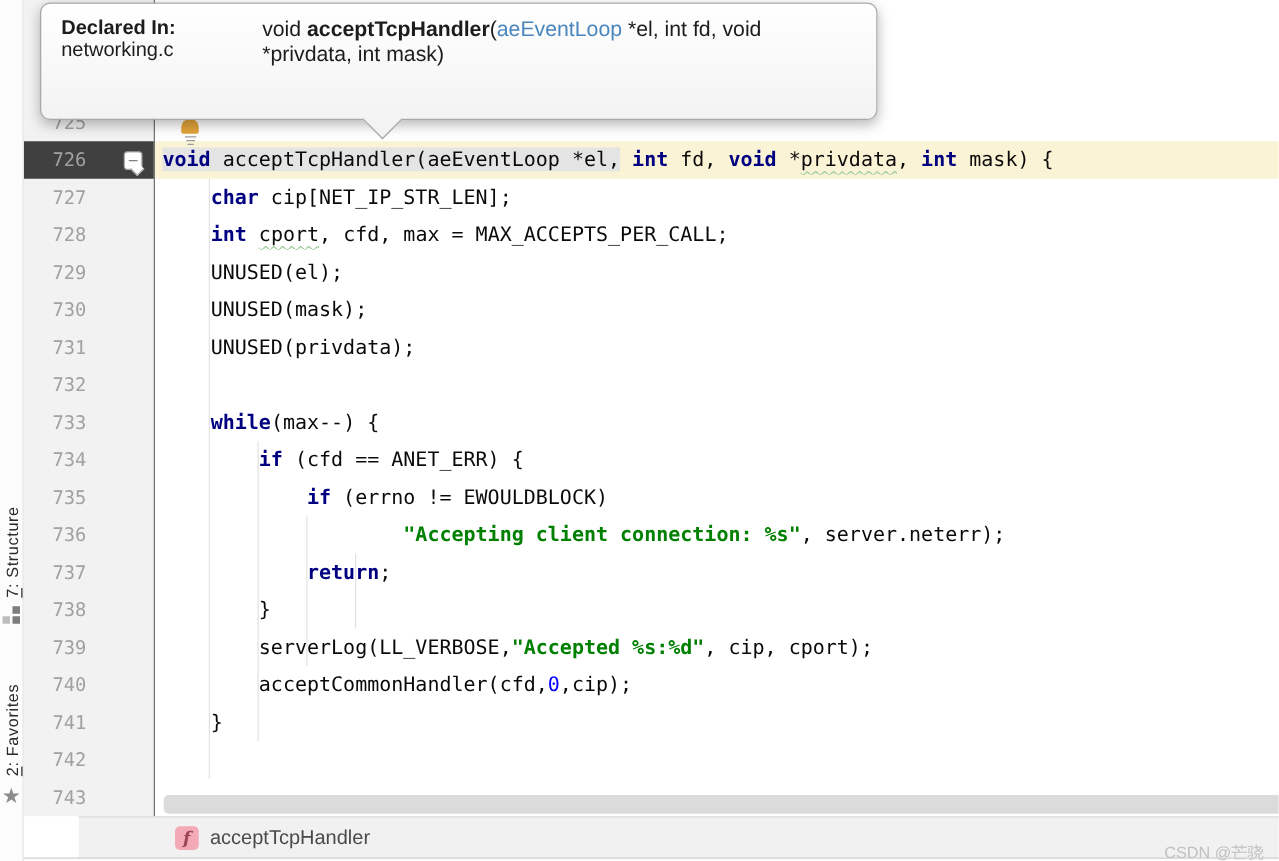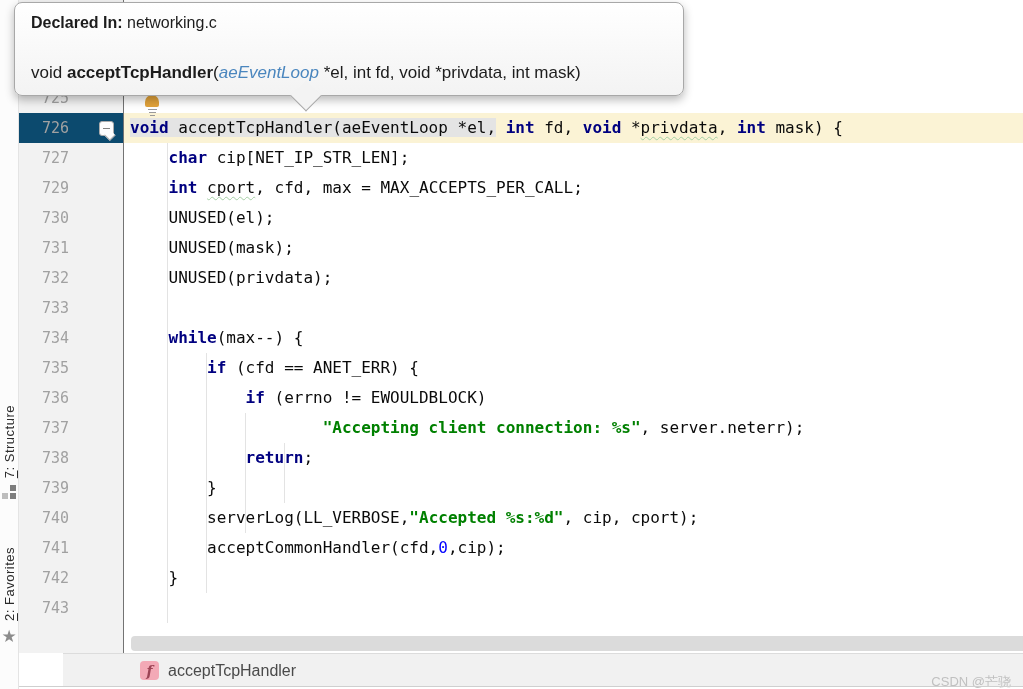--- a/index.html
+++ b/index.html
@@ -19,21 +19,21 @@
   .sq-icon .a{grid-column:2;grid-row:1;background:#7d7d7d;}
   .sq-icon .b{grid-column:1;grid-row:2;background:#bdbdbd;}
   .sq-icon .c{grid-column:2;grid-row:2;background:#7d7d7d;}
   .star{font-size:17px;color:#8c8c8c;line-height:17px;}
 
   
   .gutter{position:absolute;left:19px;top:0;width:104px;height:653px;background:#f2f2f2;
           border-right:1px solid #737373;z-index:1;}
   .gut-row{height:30px;line-height:30px;text-align:right;padding-right:54px;
            font-family:"DejaVu Sans Mono",monospace;font-size:15px;color:#a1a1a1;}
-  .gut-row.hl{background:#0c4a6e;}
+  .gut-row.hl{background:#404040;}
   .gutter-inner{position:absolute;top:83px;left:0;right:0;}
 
   
   .code-area{position:absolute;left:124px;top:0;right:0;height:653px;background:#ffffff;z-index:1;}
   .code-lines{position:absolute;top:83px;left:0;right:0;z-index:2;}
   .code-row{height:30px;line-height:30px;white-space:pre;padding-left:6px;
             font-family:"DejaVu Sans Mono",monospace;font-size:16px;color:#0a0a0a;}
   .code-row.hl{background:#fbf3d5;}
   .kw{color:#000080;font-weight:bold;}
   .str{color:#008000;font-weight:bold;}
@@ -55,28 +55,28 @@
   
   .bulb{position:absolute;left:144px;top:95px;width:16px;height:22px;z-index:3;cursor:pointer;}
   .bulb .cap{width:14px;height:12px;margin:0 auto;background:#e2a33a;border-radius:7px 7px 2px 2px;}
   .bulb .fil{width:9px;height:1.5px;background:#9a9a9a;margin:1.5px auto 0;}
 
   
   .hscroll{position:absolute;left:131px;right:0;top:636px;height:15px;background:#dbdbdb;
            border-radius:4px 0 0 4px;z-index:1;cursor:pointer;}
 
   
-  .tooltip{position:absolute;left:14px;top:2px;width:670px;height:94px;box-sizing:border-box;
+  .tooltip{position:absolute;left:32px;top:2px;width:670px;height:94px;box-sizing:border-box;
            background:linear-gradient(#ffffff,#f3f3f3);border:1px solid #a8a8a8;border-radius:8px;
            box-shadow:0 4px 10px rgba(0,0,0,.28);z-index:10;padding:11px 16px 12px;
-           display:flex;flex-direction:column;justify-content:space-between;}
+           display:flex;flex-direction:row;justify-content:space-between;}
   .tt-line1{font-size:16px;color:#1c1c1c;}
   .tt-line1 b{font-weight:bold;}
   .tt-line2{font-size:17px;color:#1c1c1c;}
-  .tt-link{color:#4a86be;cursor:pointer;font-style:italic;}
+  .tt-link{color:#4a86be;cursor:pointer;}
   .tt-caret{position:absolute;left:295px;top:85px;width:21px;height:21px;background:#f3f3f3;
             transform:rotate(45deg);border-right:1px solid #a8a8a8;border-bottom:1px solid #a8a8a8;z-index:11;}
 
   
   .crumb-bar{position:absolute;left:63px;right:0;top:653px;height:33px;background:#f1f1f1;
              border-top:1px solid #dcdcdc;z-index:2;display:flex;align-items:center;}
   .fn-badge{width:19px;height:19px;margin-left:77px;border-radius:4px;background:#f3a9b6;
             display:flex;align-items:center;justify-content:center;
             font-family:"DejaVu Serif",serif;font-style:italic;font-weight:bold;
             font-size:14px;color:#9c4455;}
@@ -117,20 +117,21 @@
       </div>
   </div>
 
   <div class="hscroll"></div>
 
   <div class="gutter">
     <div class="gutter-inner">
         <div class="gut-row">725</div>
         <div class="gut-row hl">726</div>
         <div class="gut-row">727</div>
+        <div class="gut-row">728</div>
         <div class="gut-row">729</div>
         <div class="gut-row">730</div>
         <div class="gut-row">731</div>
         <div class="gut-row">732</div>
         <div class="gut-row">733</div>
         <div class="gut-row">734</div>
         <div class="gut-row">735</div>
         <div class="gut-row">736</div>
         <div class="gut-row">737</div>
         <div class="gut-row">738</div>

